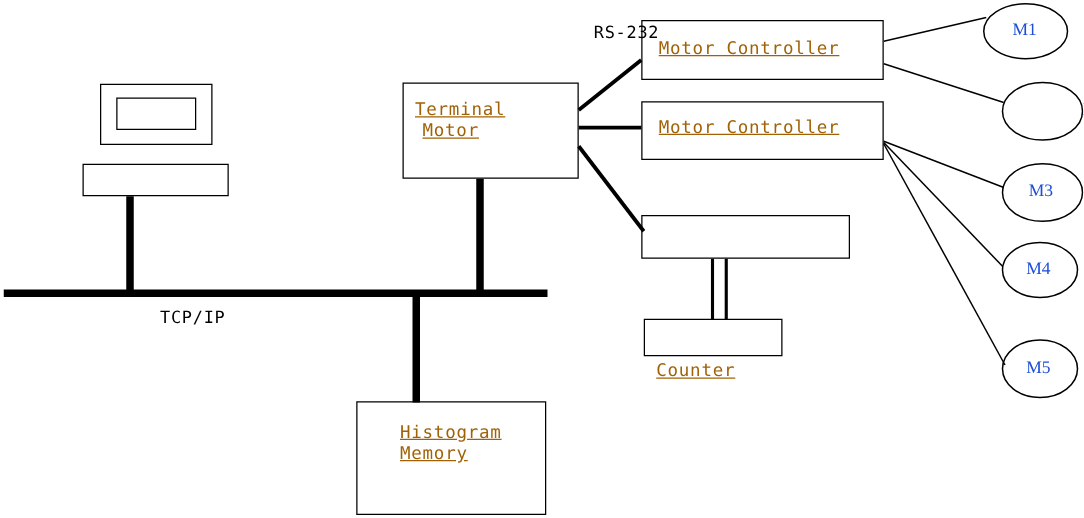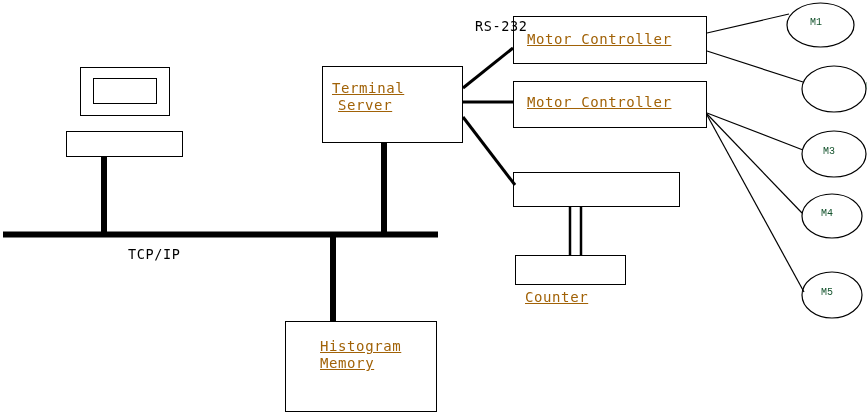--- a/index.html
+++ b/index.html
@@ -43,23 +43,23 @@
     font-family: "DejaVu Sans Mono", "Liberation Mono", monospace;
     font-size: 14px;
     line-height: 17px;
     color: #a16207;
     white-space: pre;
     letter-spacing: 0.6px;
     text-decoration: underline;
   }
   .ellipse-label {
     position: absolute;
-    font-family: Liberation Mono, monospace;
-    font-size: 10px;
-    color: #14532d;
+    font-family: Liberation Serif, serif;
+    font-size: 14px;
+    color: #1d4ed8;
     white-space: pre;
   }
 </style>
 </head>
 <body>
 
 <div id="canvas">
 
   <svg viewBox="0 0 867 414">
 
@@ -96,21 +96,21 @@
     <ellipse cx="832" cy="216" rx="30" ry="22" fill="none" stroke="#000000" stroke-width="1.2"></ellipse>
     <ellipse cx="832" cy="295" rx="30" ry="23" fill="none" stroke="#000000" stroke-width="1.2"></ellipse>
   </svg>
 
   <div class="node-box" style="left:80px; top:67px; width:90px; height:49px;"></div>
   <div class="node-box" style="left:93px; top:78px; width:64px; height:26px;"></div>
   <div class="node-box" style="left:66px; top:131px; width:117px; height:26px;"></div>
 
   <div class="node-box" style="left:322px; top:66px; width:141px; height:77px;"></div>
   <div class="node-label" style="left:332px; top:80px;">Terminal</div>
-  <div class="node-label" style="left:338px; top:97px;">Server</div>
+  <div class="node-label" style="left:338px; top:97px;">Motor</div>
 
   <div class="lbl" style="left:435px; top:18px;margin-left:40px;">RS-232</div>
 
   <div class="node-box" style="left:513px; top:16px; width:194px; height:48px;"></div>
   <div class="node-label" style="left:527px; top:31px;">Motor Controller</div>
 
   <div class="node-box" style="left:513px; top:81px; width:194px; height:47px;"></div>
   <div class="node-label" style="left:527px; top:94px;">Motor Controller</div>
 
   <div class="node-box" style="left:513px; top:172px; width:167px; height:35px;"></div>

